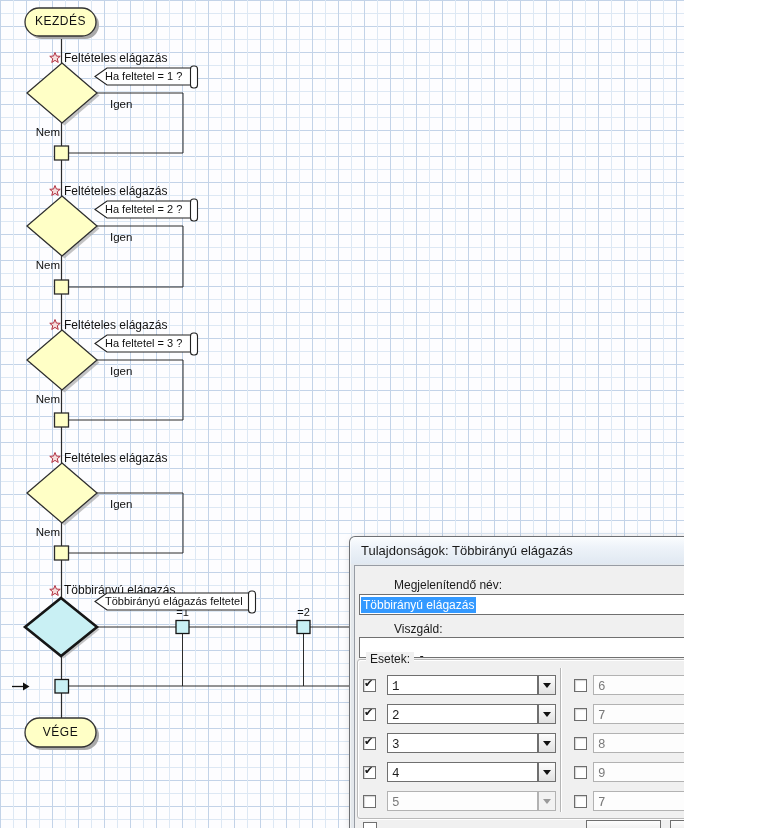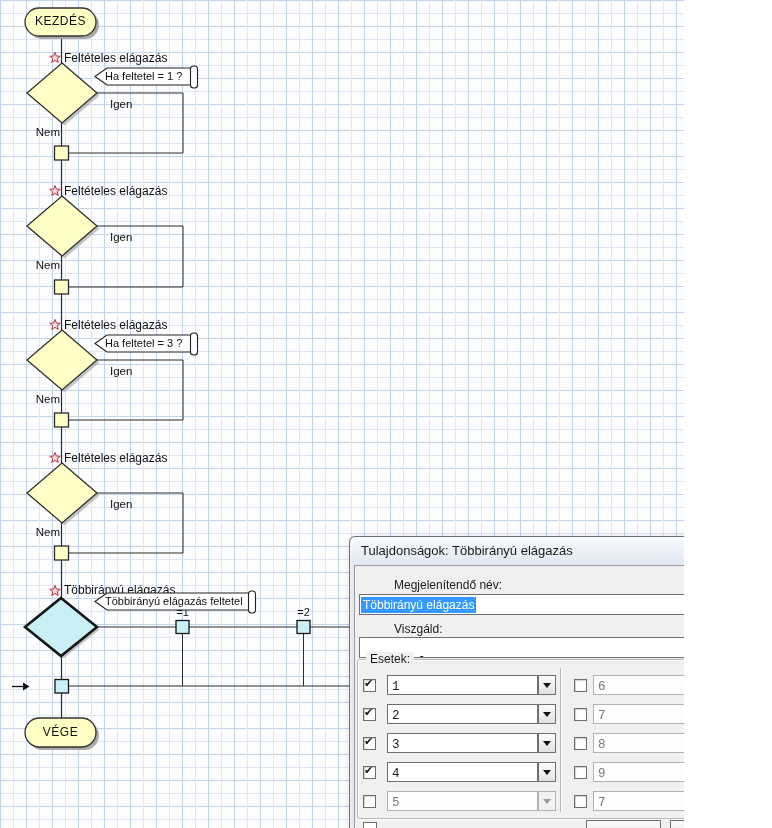--- a/index.html
+++ b/index.html
@@ -147,20 +147,27 @@
   <span class="lbl case-tag ct2">=2</span>
   <span class="lbl term-label end-label">VÉGE</span>
 
   <div class="callout co0">
     <svg width="110" height="24">
         <polygon points="2,11.5 14,3 100,3 100,20 14,20" fill="#fff" stroke="#222" stroke-width="1.1"></polygon>
         <rect x="97.5" y="1" width="7" height="22" rx="3" fill="#fff" stroke="#222" stroke-width="1.1"></rect>
       </svg>
     <span class="co-text">Ha feltetel = 1 ?</span>
   </div>
+  <div class="callout co1">
+    <svg width="110" height="24">
+        <polygon points="2,11.5 14,3 100,3 100,20 14,20" fill="#fff" stroke="#222" stroke-width="1.1"></polygon>
+        <rect x="97.5" y="1" width="7" height="22" rx="3" fill="#fff" stroke="#222" stroke-width="1.1"></rect>
+      </svg>
+    <span class="co-text">Ha feltetel = 2 ?</span>
+  </div>
   <div class="callout co2">
     <svg width="110" height="24">
         <polygon points="2,11.5 14,3 100,3 100,20 14,20" fill="#fff" stroke="#222" stroke-width="1.1"></polygon>
         <rect x="97.5" y="1" width="7" height="22" rx="3" fill="#fff" stroke="#222" stroke-width="1.1"></rect>
       </svg>
     <span class="co-text">Ha feltetel = 3 ?</span>
   </div>
   <div class="callout mw-callout">
     <svg width="168" height="24">
         <polygon points="2,11.5 14,3 158,3 158,20 14,20" fill="#fff" stroke="#222" stroke-width="1.1"></polygon>

